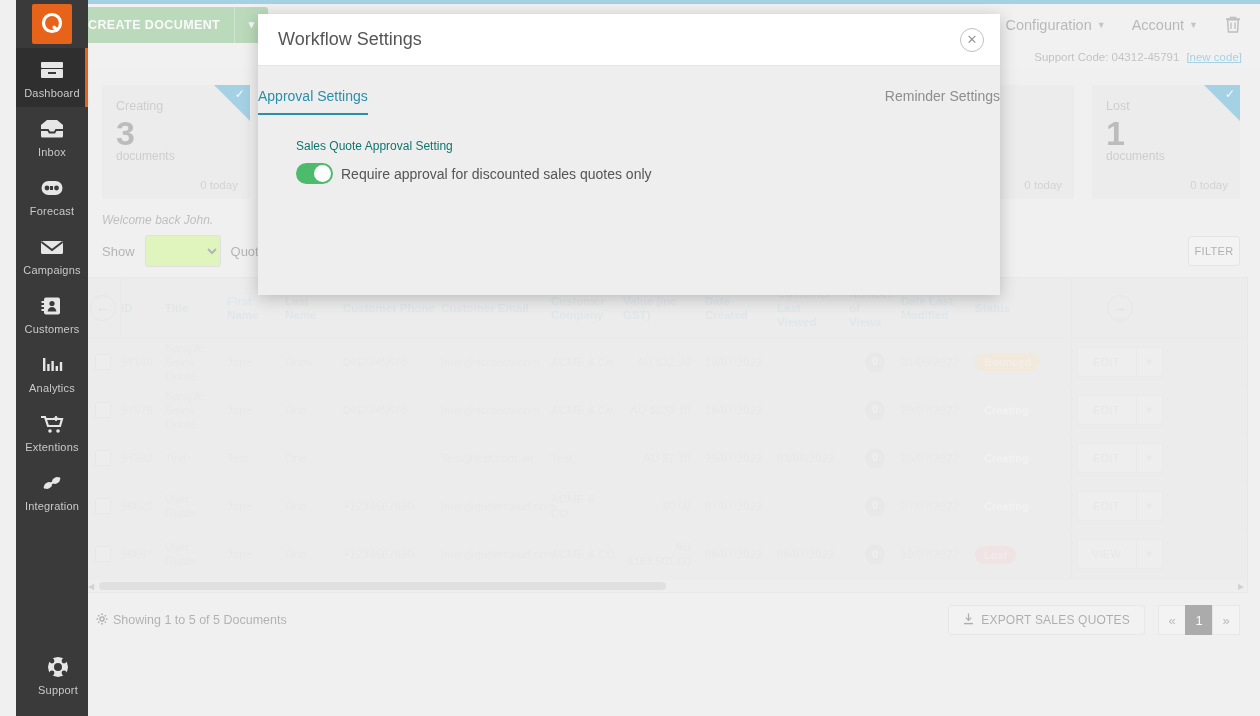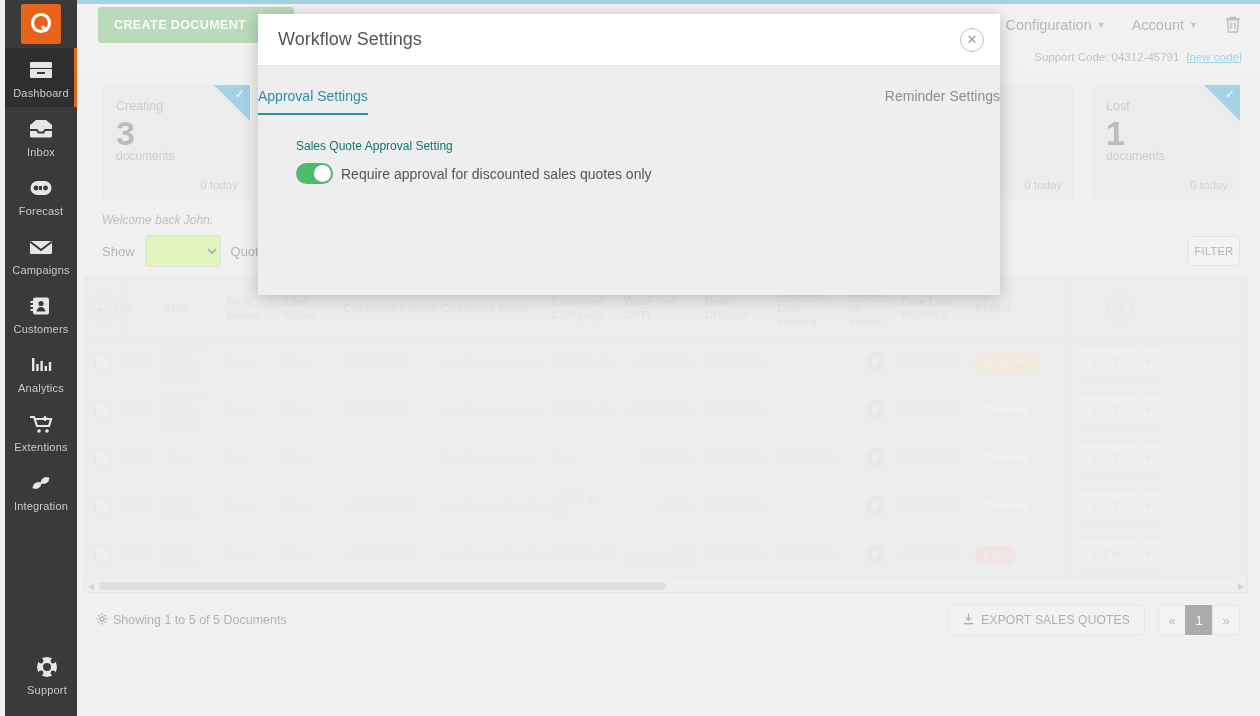--- a/index.html
+++ b/index.html
@@ -6,21 +6,21 @@
   html, body {
     width: 1260px; height: 716px;
     font-family: "Liberation Sans", sans-serif;
     overflow: hidden;
     background: #e8e8e8;
   }
   .app { position: relative; width: 1260px; height: 716px; }
 
   
   .sidebar {
-    position: absolute; left: 5px; top: 0;
+    position: absolute; left: 16px; top: 0;
     width: 72px; height: 716px;
     background: #3a3a3a;
     display: flex; flex-direction: column; align-items: center;
     z-index: 40;
   }
   .logo-wrap {
     width: 72px; height: 48px;
     display: flex; align-items: center; justify-content: center;
     background: #3a3a3a;
   }
@@ -56,21 +56,21 @@
 
   
   .header {
     position: absolute; left: 72px; top: 4px;
     width: 1188px; height: 41px;
     background: #ebebeb;
     display: flex; align-items: center;
     z-index: 6;
   }
   .create-btn {
-    margin-left: 26px; height: 36px;
+    margin-left: 0; height: 36px;
     background: #5cae5c; color: #fff;
     display: flex; align-items: center;
     border-radius: 3px; cursor: pointer;
     font-size: 12.5px; font-weight: bold; letter-spacing: .4px;
   }
   .create-btn .txt { padding: 0 14px 0 16px; }
   .create-btn .caret {
     border-left: 1px solid rgba(255,255,255,.32);
     height: 36px; width: 34px;
     display: flex; align-items: center; justify-content: center;

